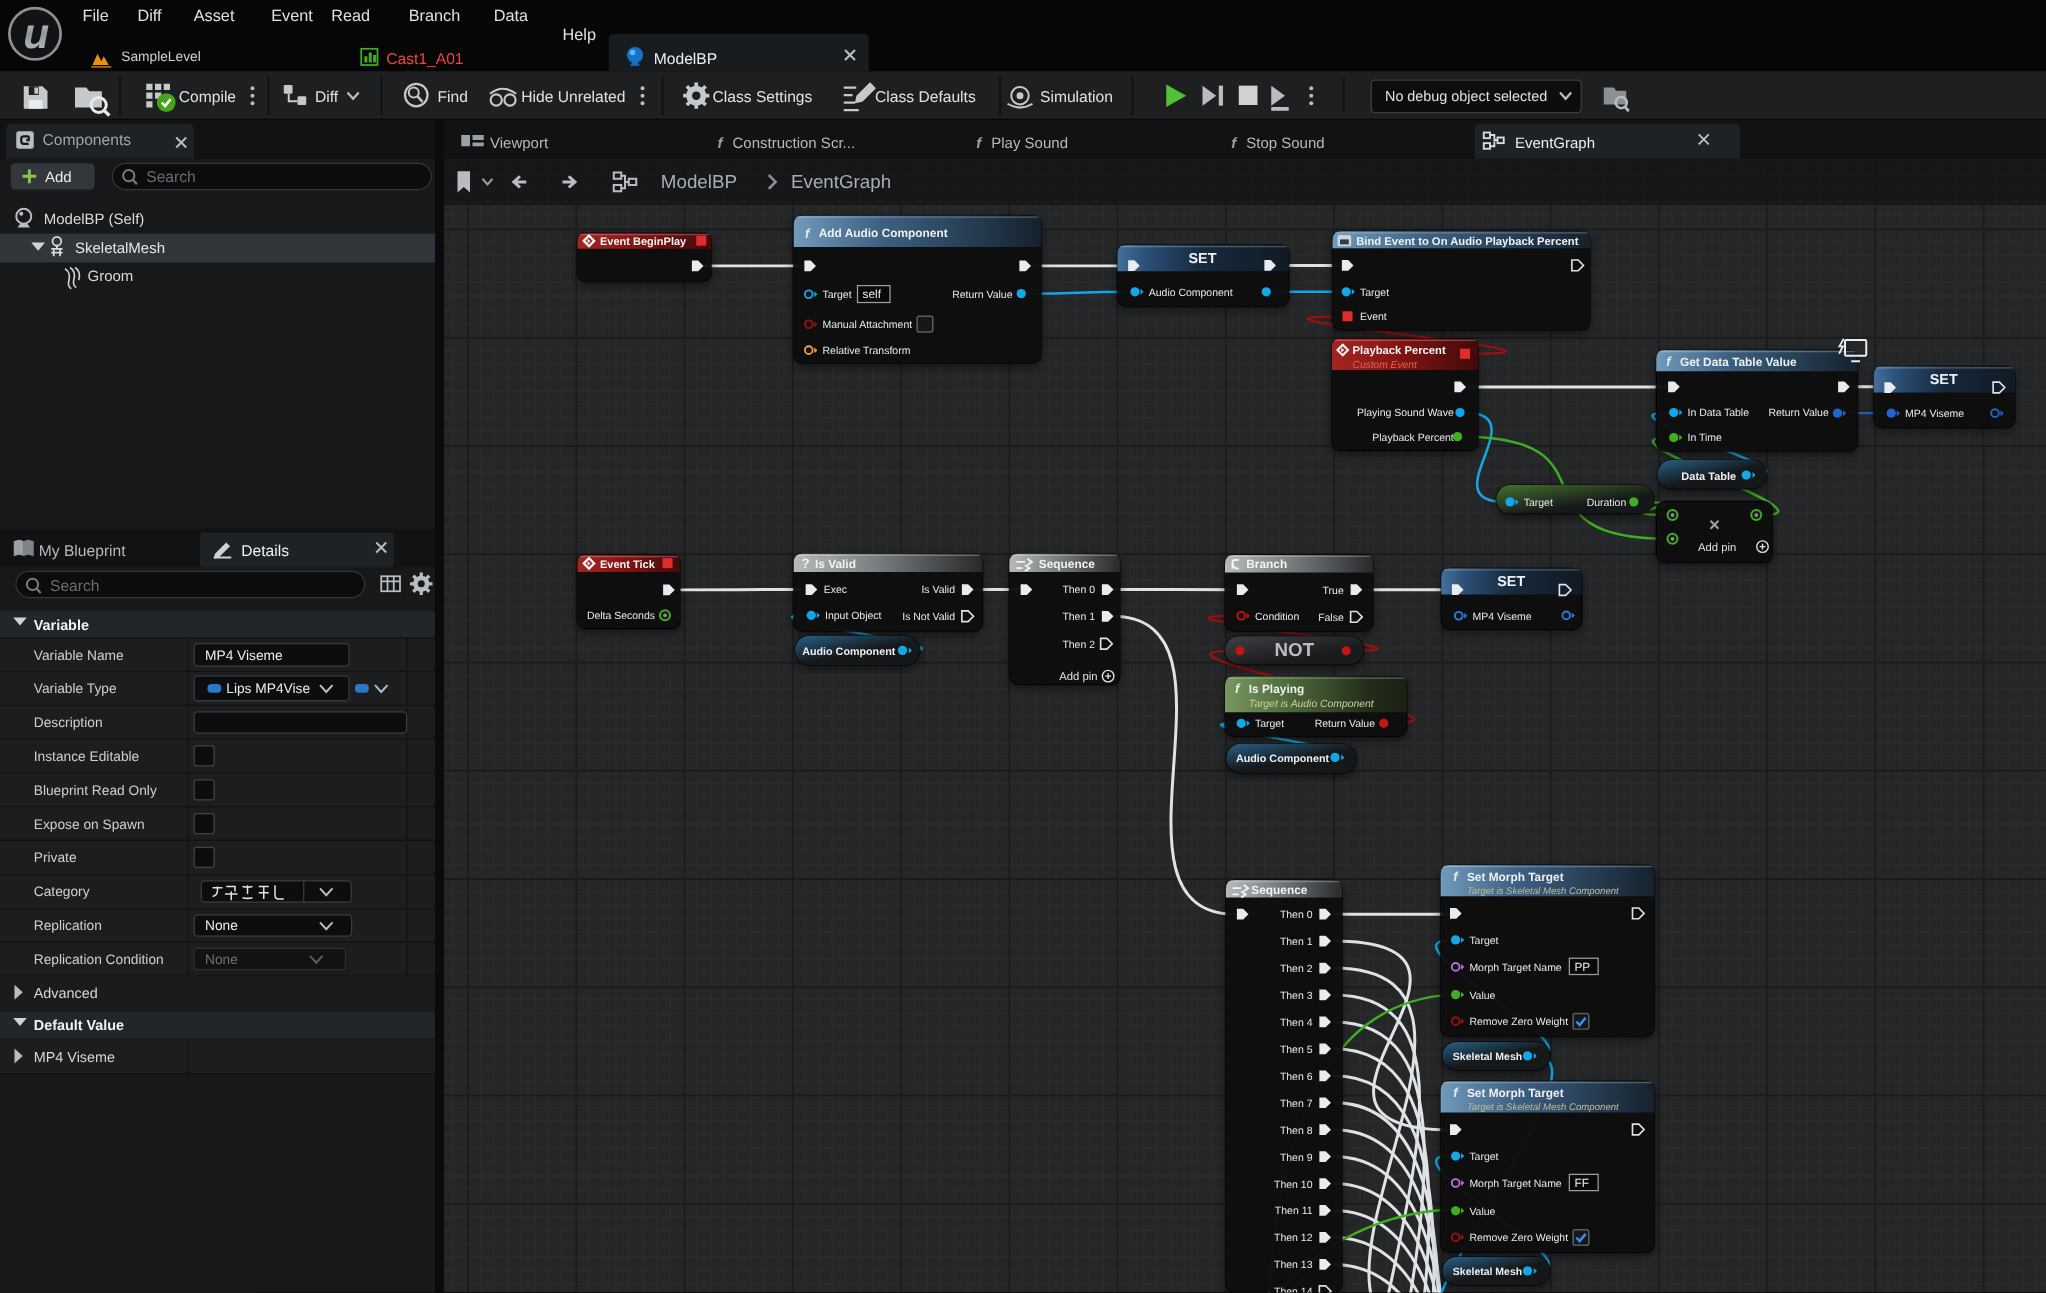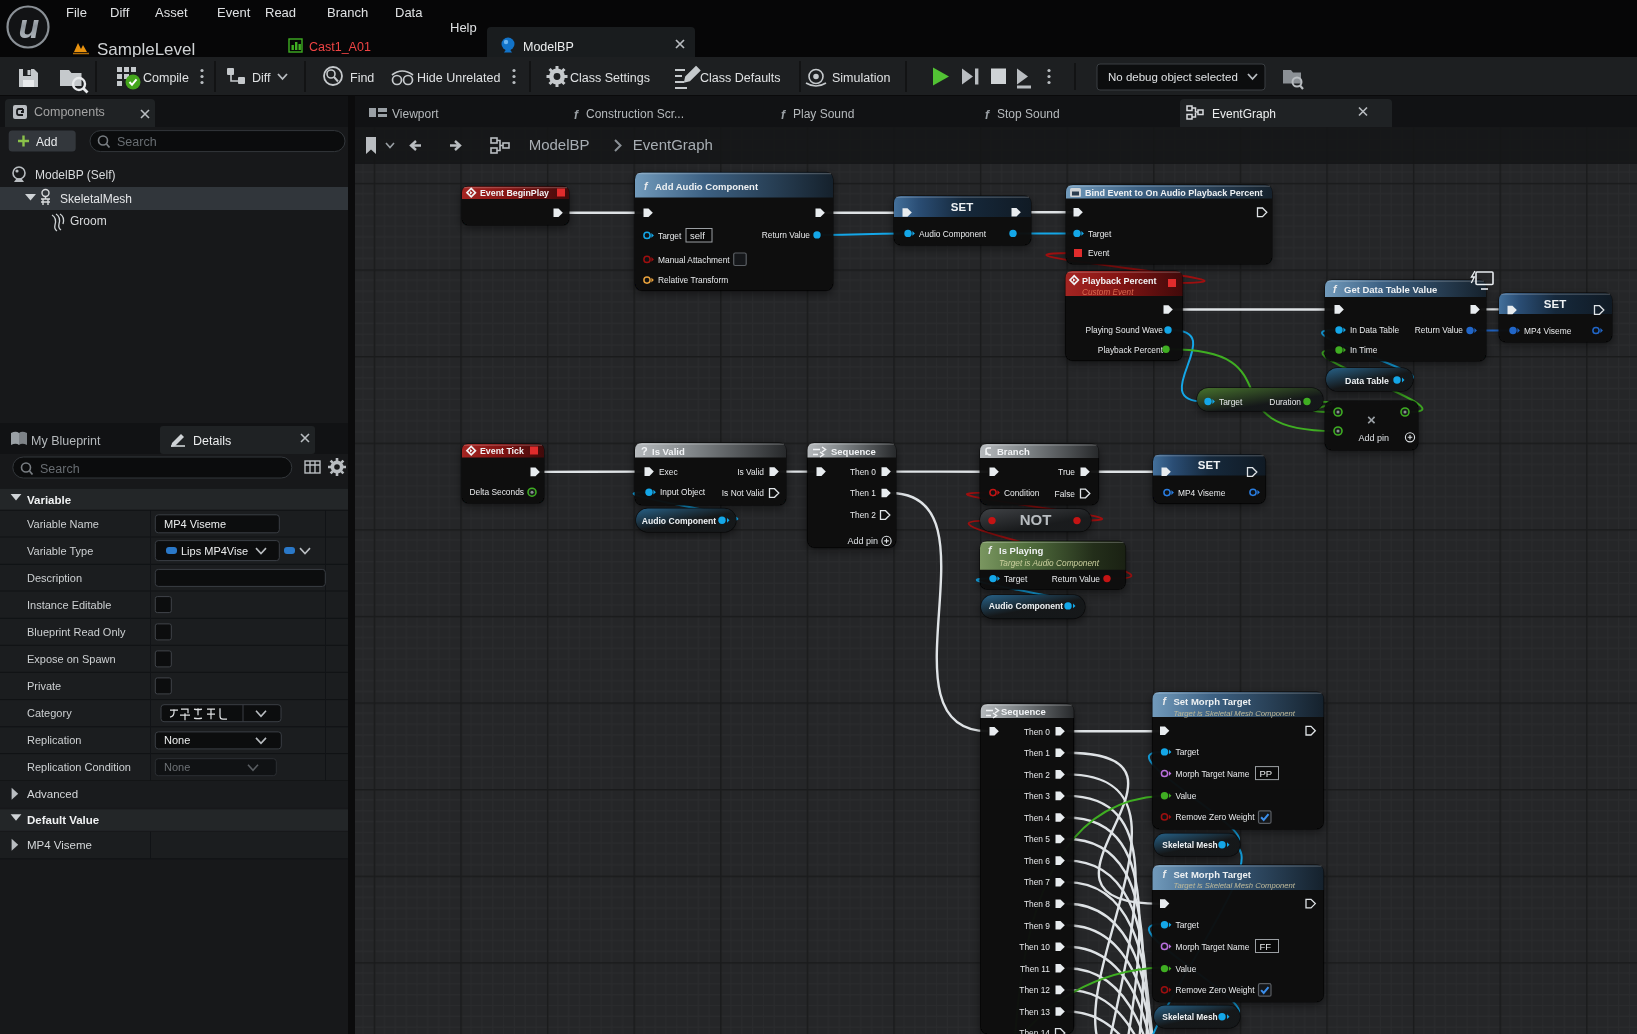--- a/index.html
+++ b/index.html
@@ -29,21 +29,21 @@
  <span class="abs" style="left:327px;top:5px">Branch</span>
  <span class="abs" style="left:395px;top:5px">Data</span>
  <span class="abs" style="left:450px;top:20px">Help</span>
 </div>
 
 <div class="abs" style="left:487px;top:27px;width:208px;height:30px;background:#191c1e;border-radius:4px 4px 0 0"></div>
 <svg class="abs" width="20" height="20" style="left:72px;top:37px">
     <path d="M 2 15 l 4 -9 l 3 6 l 2 -4 l 4 7 Z" fill="#e8920f"></path>
     <path d="M 1 16.5 h 16" stroke="#b06c08" stroke-width="1.5"></path>
   </svg>
-<span class="abs" style="left:97px;top:40px;font-size:17px;color:#cfd2d4">SampleLevel</span>
+<span class="abs" style="left:97px;top:40px;font-size:11px;color:#cfd2d4">SampleLevel</span>
 <svg class="abs" width="16" height="16" style="left:288px;top:38px">
     <rect x="1" y="1" width="13" height="13" fill="none" stroke="#3fae22" stroke-width="1.4"></rect>
     <rect x="3.5" y="7" width="2.4" height="5" fill="#3fae22"></rect>
     <rect x="7" y="4" width="2.4" height="8" fill="#3fae22"></rect>
     <rect x="10.5" y="6" width="2.4" height="6" fill="#3fae22"></rect>
   </svg>
 <span class="abs" style="left:309px;top:40px;font-size:12.5px;color:#ef4444">Cast1_A01</span>
 <svg class="abs" width="20" height="20" style="left:499px;top:36px">
     <circle cx="9" cy="8" r="6.5" fill="#1273c8"></circle>
     <circle cx="7" cy="6" r="2.2" fill="#6ab4f0"></circle>

